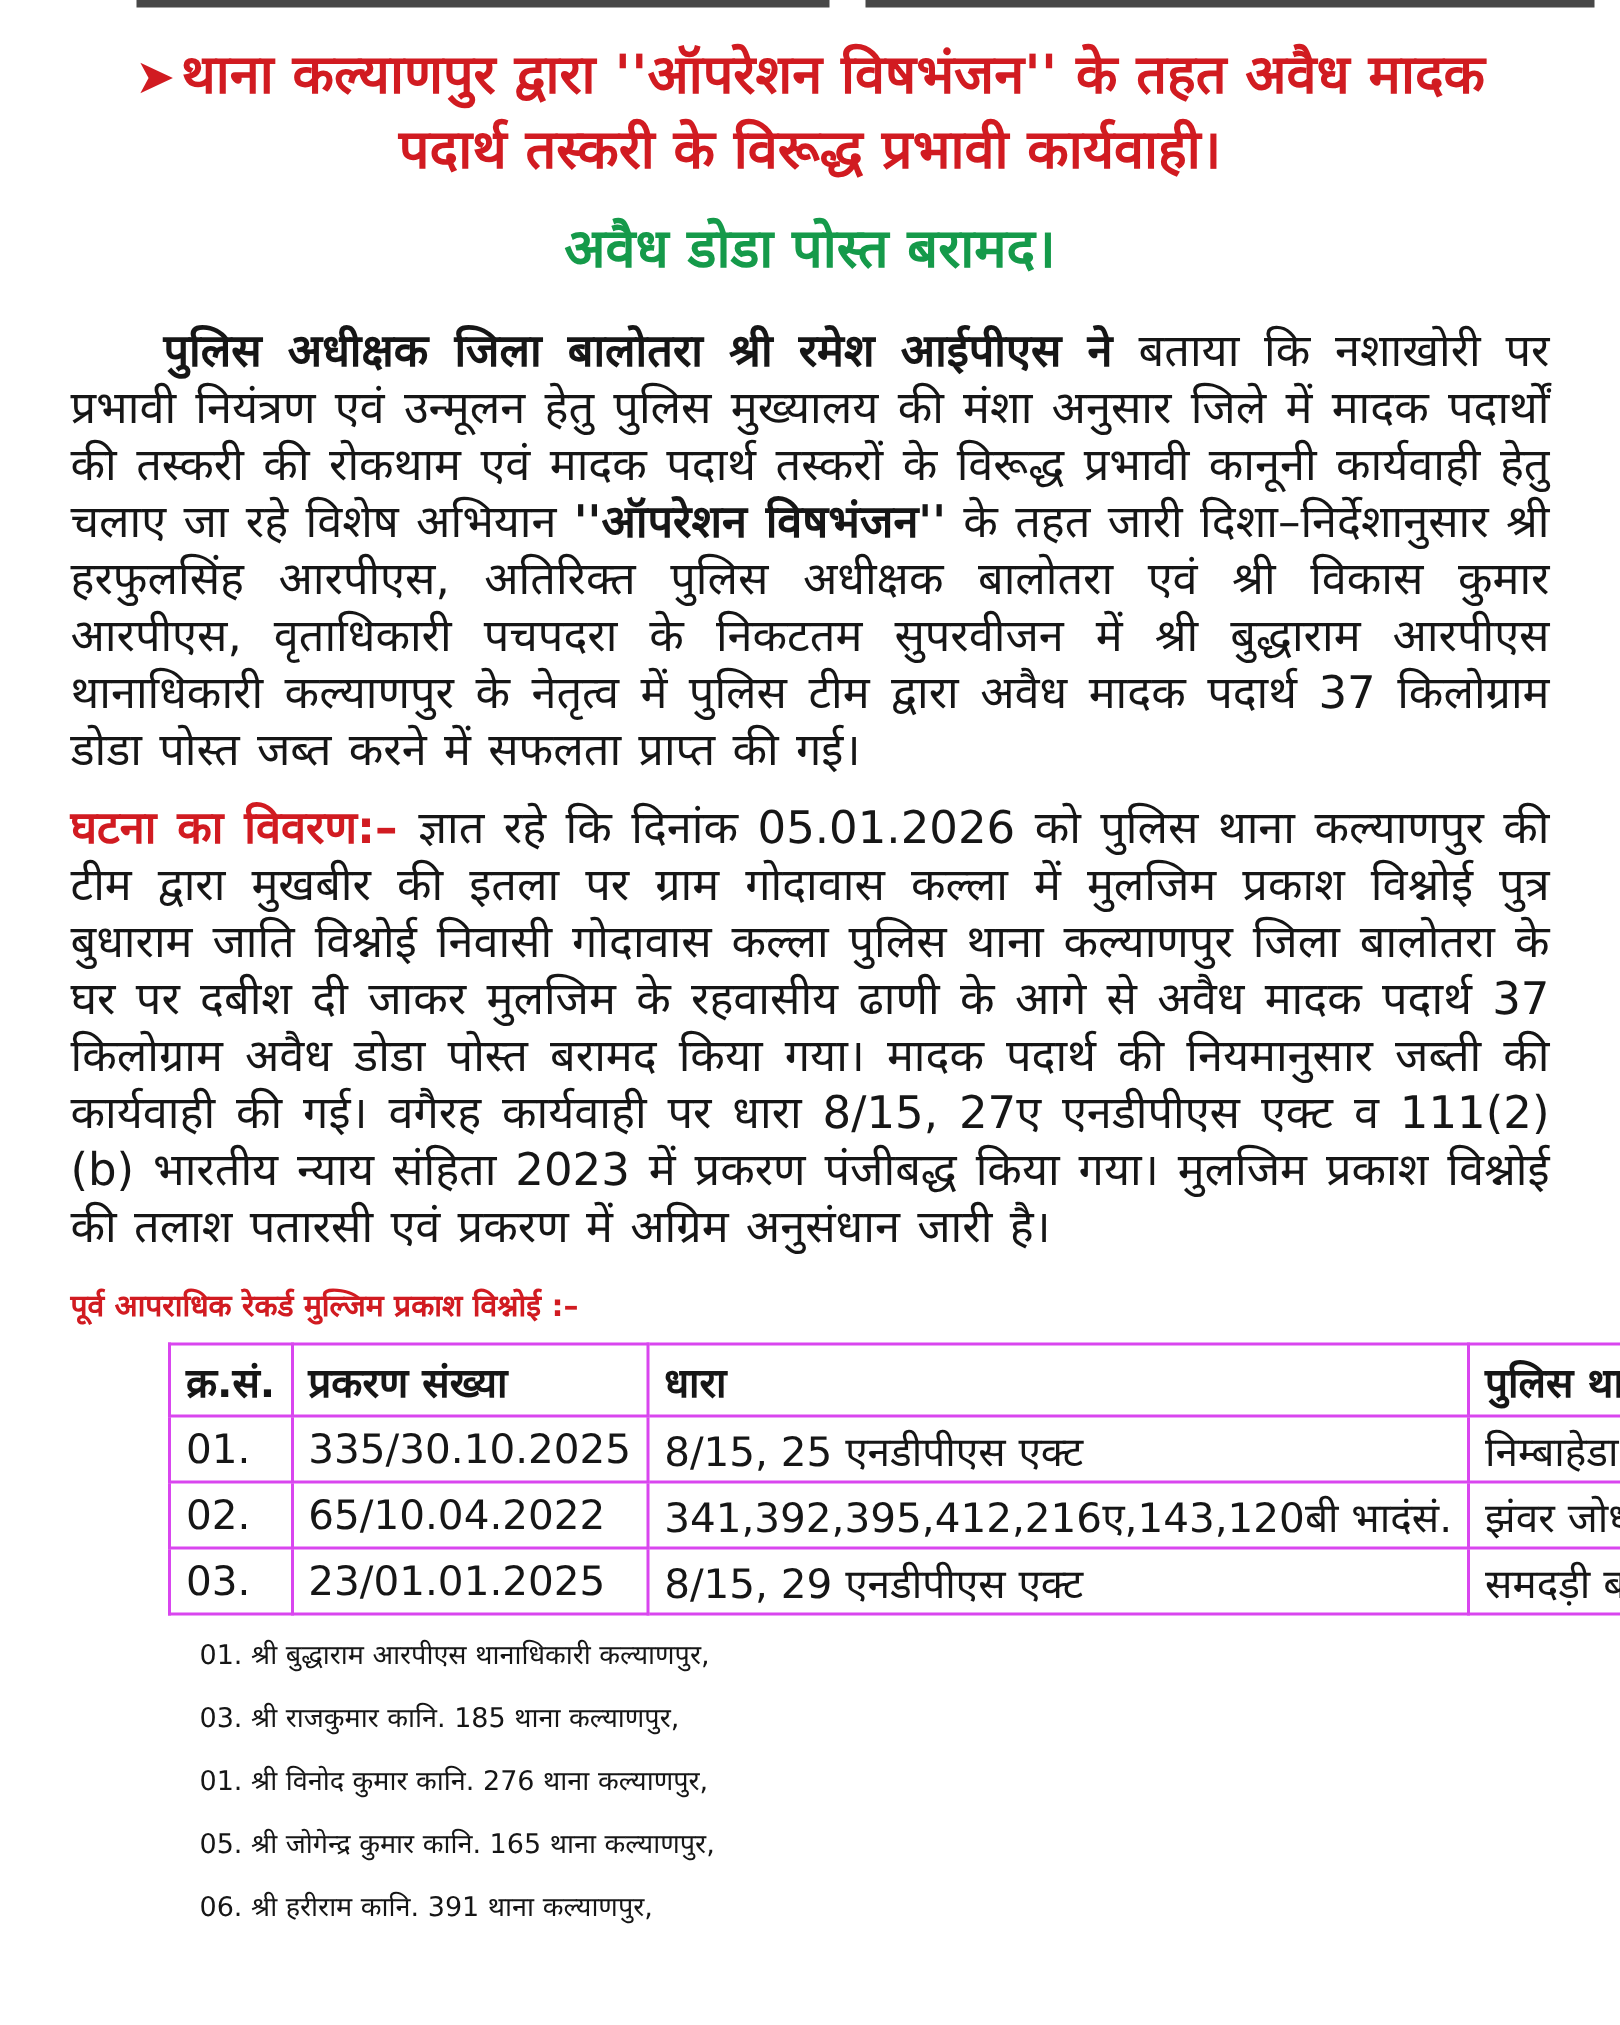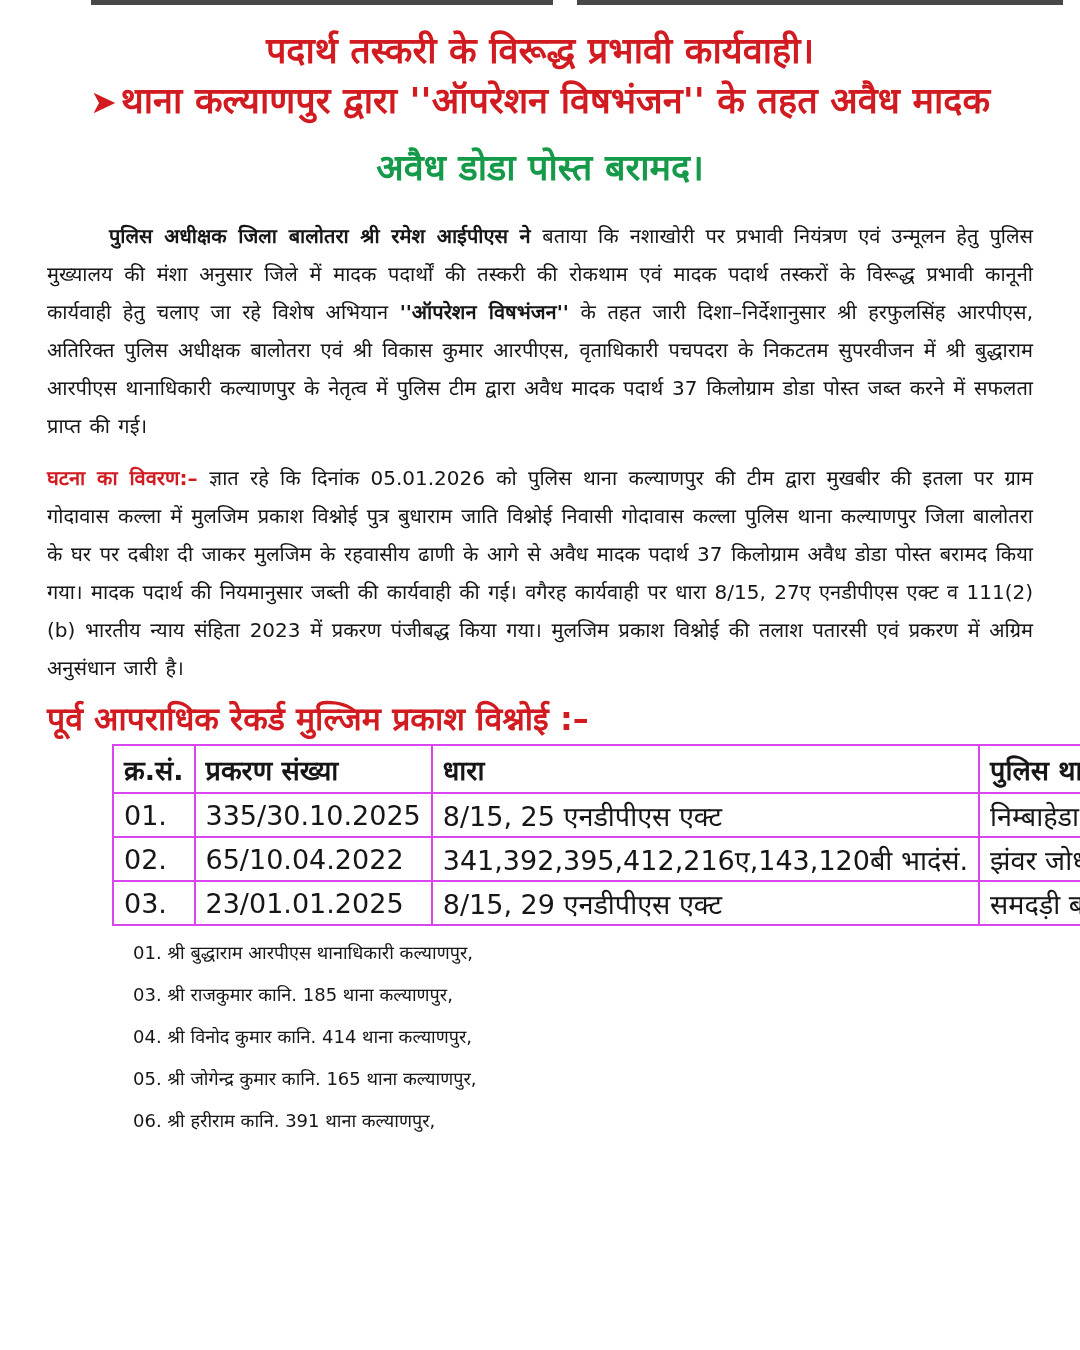--- a/index.html
+++ b/index.html
@@ -29,34 +29,34 @@
     font-size:36px;
     line-height:50px;
   }
   .headline.red{color:var(--red);margin-top:26px;}
   .headline.green{color:var(--green);margin-top:16px;}
   .hl-line{display:block;}
   .arrow{margin-right:4px;font-size:32px;}
 
   .para{
     text-align:justify;
-    font-size:20px;
+    font-size:30px;
     line-height:38px;
     margin:0;
     word-spacing:2px;
   }
   .para.indent{text-indent:62px;margin-top:24px;}
   .para.incident{margin-top:14px;}
   .bold{font-weight:bold;}
   .red-lead{color:var(--red);font-weight:bold;}
 
   .section-title{
     color:var(--red);
     font-weight:bold;
-    font-size:32px;
+    font-size:20px;
     line-height:32px;
     margin-top:16px;
   }
 
   table.record{
     border-collapse:collapse;
     margin:9px 0 0 65px;
     table-layout:fixed;
   }
   table.record th, table.record td{
@@ -86,22 +86,22 @@
 <body>
 
 <div class="page">
 
   <div class="top-strip">
     <div class="seg seg1"></div>
     <div class="seg seg2"></div>
   </div>
 
   <div class="headline red">
+    <div class="hl-line"><span class="arrow">➤</span><span>थाना कल्याणपुर द्वारा ''ऑपरेशन विषभंजन'' के तहत अवैध मादक</span></div>
     <div class="hl-line">पदार्थ तस्करी के विरूद्ध प्रभावी कार्यवाही।</div>
-    <div class="hl-line"><span class="arrow">➤</span><span>थाना कल्याणपुर द्वारा ''ऑपरेशन विषभंजन'' के तहत अवैध मादक</span></div>
   </div>
 
   <div class="headline green">
     <div class="hl-line">अवैध डोडा पोस्त बरामद।</div>
   </div>
 
   <p class="para indent"><span class="bold">पुलिस अधीक्षक जिला बालोतरा श्री रमेश आईपीएस ने </span><span>बताया कि नशाखोरी पर प्रभावी नियंत्रण एवं उन्मूलन हेतु पुलिस मुख्यालय की मंशा अनुसार जिले में मादक पदार्थों की तस्करी की रोकथाम एवं मादक पदार्थ तस्करों के विरूद्ध प्रभावी कानूनी कार्यवाही हेतु चलाए जा रहे विशेष अभियान </span><span class="bold">''ऑपरेशन विषभंजन''</span><span> के तहत जारी दिशा–निर्देशानुसार श्री हरफुलसिंह आरपीएस, अतिरिक्त पुलिस अधीक्षक बालोतरा एवं श्री विकास कुमार आरपीएस, वृताधिकारी पचपदरा के निकटतम सुपरवीजन में श्री बुद्धाराम आरपीएस थानाधिकारी कल्याणपुर के नेतृत्व में पुलिस टीम द्वारा अवैध मादक पदार्थ 37 किलोग्राम डोडा पोस्त जब्त करने में सफलता प्राप्त की गई।</span></p>
 
   <p class="para incident"><span class="red-lead">घटना का विवरण:– </span><span>ज्ञात रहे कि दिनांक 05.01.2026 को पुलिस थाना कल्याणपुर की टीम द्वारा मुखबीर की इतला पर ग्राम गोदावास कल्ला में मुलजिम प्रकाश विश्नोई पुत्र बुधाराम जाति विश्नोई निवासी गोदावास कल्ला पुलिस थाना कल्याणपुर जिला बालोतरा के घर पर दबीश दी जाकर मुलजिम के रहवासीय ढाणी के आगे से अवैध मादक पदार्थ 37 किलोग्राम अवैध डोडा पोस्त बरामद किया गया। मादक पदार्थ की नियमानुसार जब्ती की कार्यवाही की गई। वगैरह कार्यवाही पर धारा 8/15, 27ए एनडीपीएस एक्ट व 111(2)(b) भारतीय न्याय संहिता 2023 में प्रकरण पंजीबद्ध किया गया। मुलजिम प्रकाश विश्नोई की तलाश पतारसी एवं प्रकरण में अग्रिम अनुसंधान जारी है।</span></p>
 
@@ -135,19 +135,19 @@
         <td>8/15, 29 एनडीपीएस एक्ट</td>
         <td>समदड़ी बालोतरा</td>
       </tr>
     </tbody>
   </table>
 
 
   <div class="team-list">
     <div class="team-item">01. श्री बुद्धाराम आरपीएस थानाधिकारी कल्याणपुर,</div>
     <div class="team-item">03. श्री राजकुमार कानि. 185 थाना कल्याणपुर,</div>
-    <div class="team-item">04. श्री विनोद कुमार कानि. 414 थाना कल्याणपुर,</div>
+    <div class="team-item">01. श्री विनोद कुमार कानि. 276 थाना कल्याणपुर,</div>
     <div class="team-item">05. श्री जोगेन्द्र कुमार कानि. 165 थाना कल्याणपुर,</div>
     <div class="team-item">06. श्री हरीराम कानि. 391 थाना कल्याणपुर,</div>
 
   </div>
 
 </div>
 
 </body></html>

